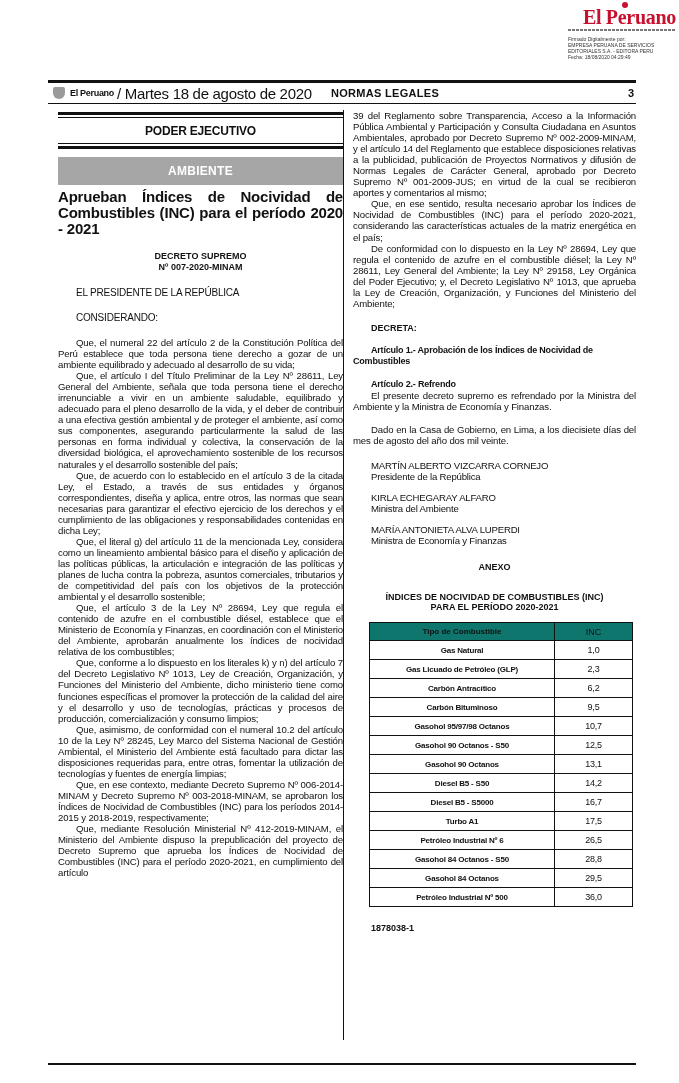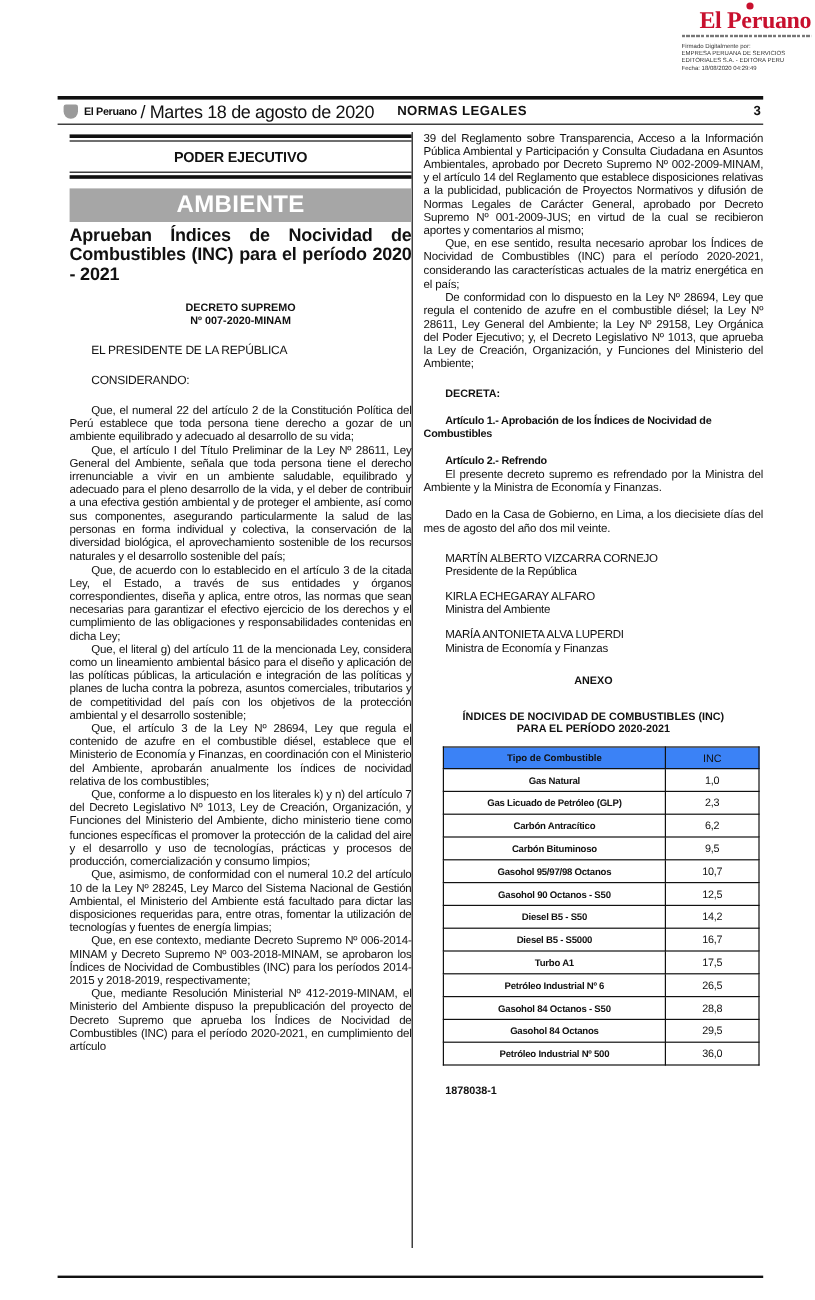--- a/index.html
+++ b/index.html
@@ -26,21 +26,21 @@
   
   .col-sep { position: absolute; left: 343px; top: 110px; width: 1px; height: 930px; background: #111; }
 
   
   .lcol { position: absolute; left: 58px; top: 110px; width: 285px; }
   .pe-rule1 { height: 3px; background: #111; margin-top: 2px; }
   .pe-rule1b { height: 1px; background: #111; margin-top: 2px; }
   .pe-title { text-align: center; font-size: 12px; font-weight: 900; letter-spacing: -0.2px; margin: 6px 0 5px; }
   .pe-rule2 { height: 1px; background: #111; }
   .pe-rule2b { height: 3px; background: #111; margin-top: 2px; }
-  .band { margin-top: 8px; height: 28px; background: #a6a6a6; color: #fff; font-size: 20px; font-weight: bold; text-align: center; line-height: 28px; letter-spacing: 0.3px; }
+  .band { margin-top: 8px; height: 28px; background: #a6a6a6; color: #fff; font-size: 12px; font-weight: bold; text-align: center; line-height: 28px; letter-spacing: 0.3px; }
   .doc-title { margin-top: 4px; font-size: 15px; font-weight: bold; line-height: 16px; text-align: justify; letter-spacing: -0.2px; }
   .decree { margin-top: 14px; text-align: center; font-size: 9px; font-weight: 900; line-height: 11px; }
   .plain { font-size: 10px; margin-left: 18px; letter-spacing: -0.2px; }
   .p-pres { margin-top: 14px; }
   .p-cons { margin-top: 14px; }
   .body-text { font-size: 9.6px; line-height: 11.05px; text-align: justify; letter-spacing: -0.15px; }
   .body-text p { text-indent: 18px; }
   .left-body { margin-top: 14px; }
 
   
@@ -48,21 +48,21 @@
   .decreta { margin-top: 14px; margin-left: 18px; font-size: 9px; font-weight: 900; }
   .art-head { margin-top: 12px; font-size: 9px; font-weight: 900; line-height: 11px; text-indent: 18px; letter-spacing: -0.2px; }
   .sign { margin-left: 18px; font-size: 9.6px; line-height: 11px; letter-spacing: -0.2px; }
   .sign .role { display: block; }
   .sign-block { margin-top: 10px; }
   .anexo { margin-top: 16px; text-align: center; font-size: 9px; font-weight: 900; }
   .annex-title { margin-top: 20px; text-align: center; font-size: 9px; font-weight: 900; line-height: 10px; }
 
   table.inc { margin: 10px 0 0 16px; width: 264px; border-collapse: collapse; font-size: 8px; }
   table.inc th, table.inc td { border: 1.2px solid #111; text-align: center; height: 19px; padding: 0 2px; }
-  table.inc th { background: #3b82f6; font-weight: bold; height: 18px; }
+  table.inc th { background: #0f766e; font-weight: bold; height: 18px; }
   table.inc td { font-weight: bold; letter-spacing: -0.2px; }
   table.inc .c-val { width: 78px; font-weight: normal; font-size: 9px; }
   .code { margin-top: 16px; margin-left: 18px; font-size: 9px; font-weight: 900; }
 
   .foot-rule { position: absolute; left: 48px; top: 1063px; width: 588px; height: 2px; background: #111; }
 </style>
 </head>
 <body>
 
 <div class="brand">
@@ -179,20 +179,24 @@
         </tr>
         <tr>
           <td>Gasohol 95/97/98 Octanos</td>
           <td class="c-val">10,7</td>
         </tr>
         <tr>
           <td>Gasohol 90 Octanos - S50</td>
           <td class="c-val">12,5</td>
         </tr>
         <tr>
+          <td>Gasohol 90 Octanos</td>
+          <td class="c-val">13,1</td>
+        </tr>
+        <tr>
           <td>Diesel B5 - S50</td>
           <td class="c-val">14,2</td>
         </tr>
         <tr>
           <td>Diesel B5 - S5000</td>
           <td class="c-val">16,7</td>
         </tr>
         <tr>
           <td>Turbo A1</td>
           <td class="c-val">17,5</td>

